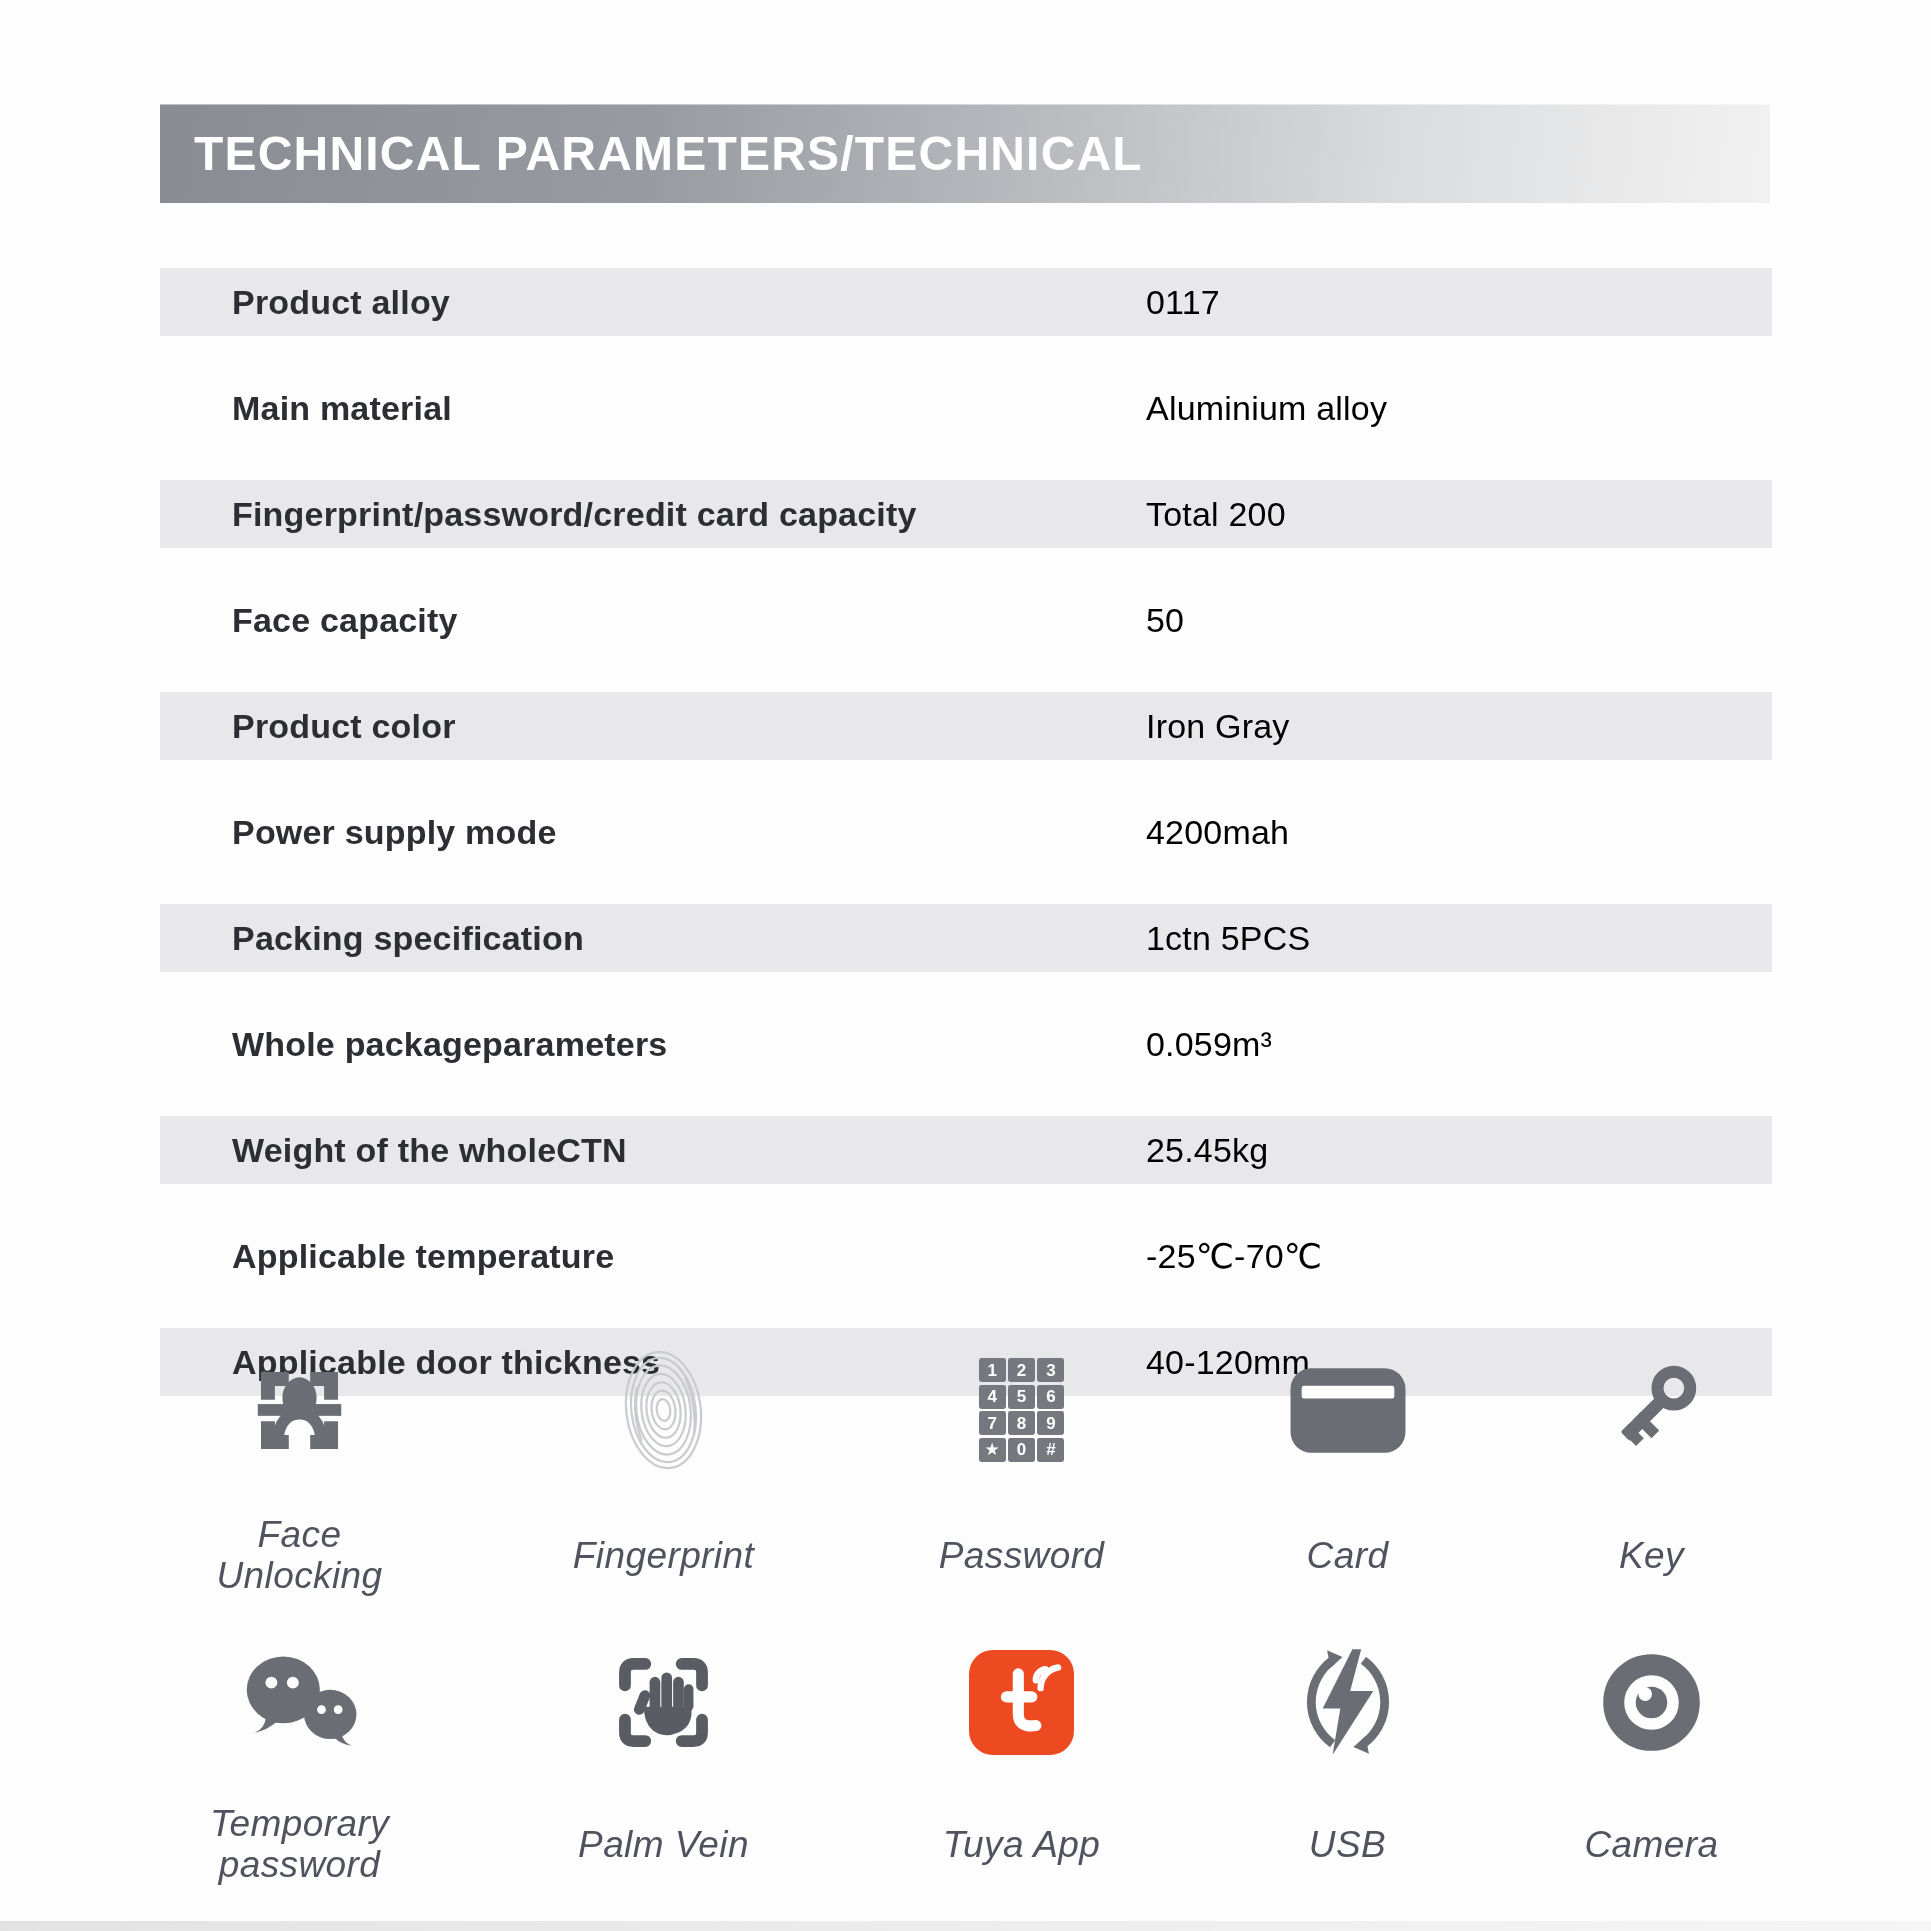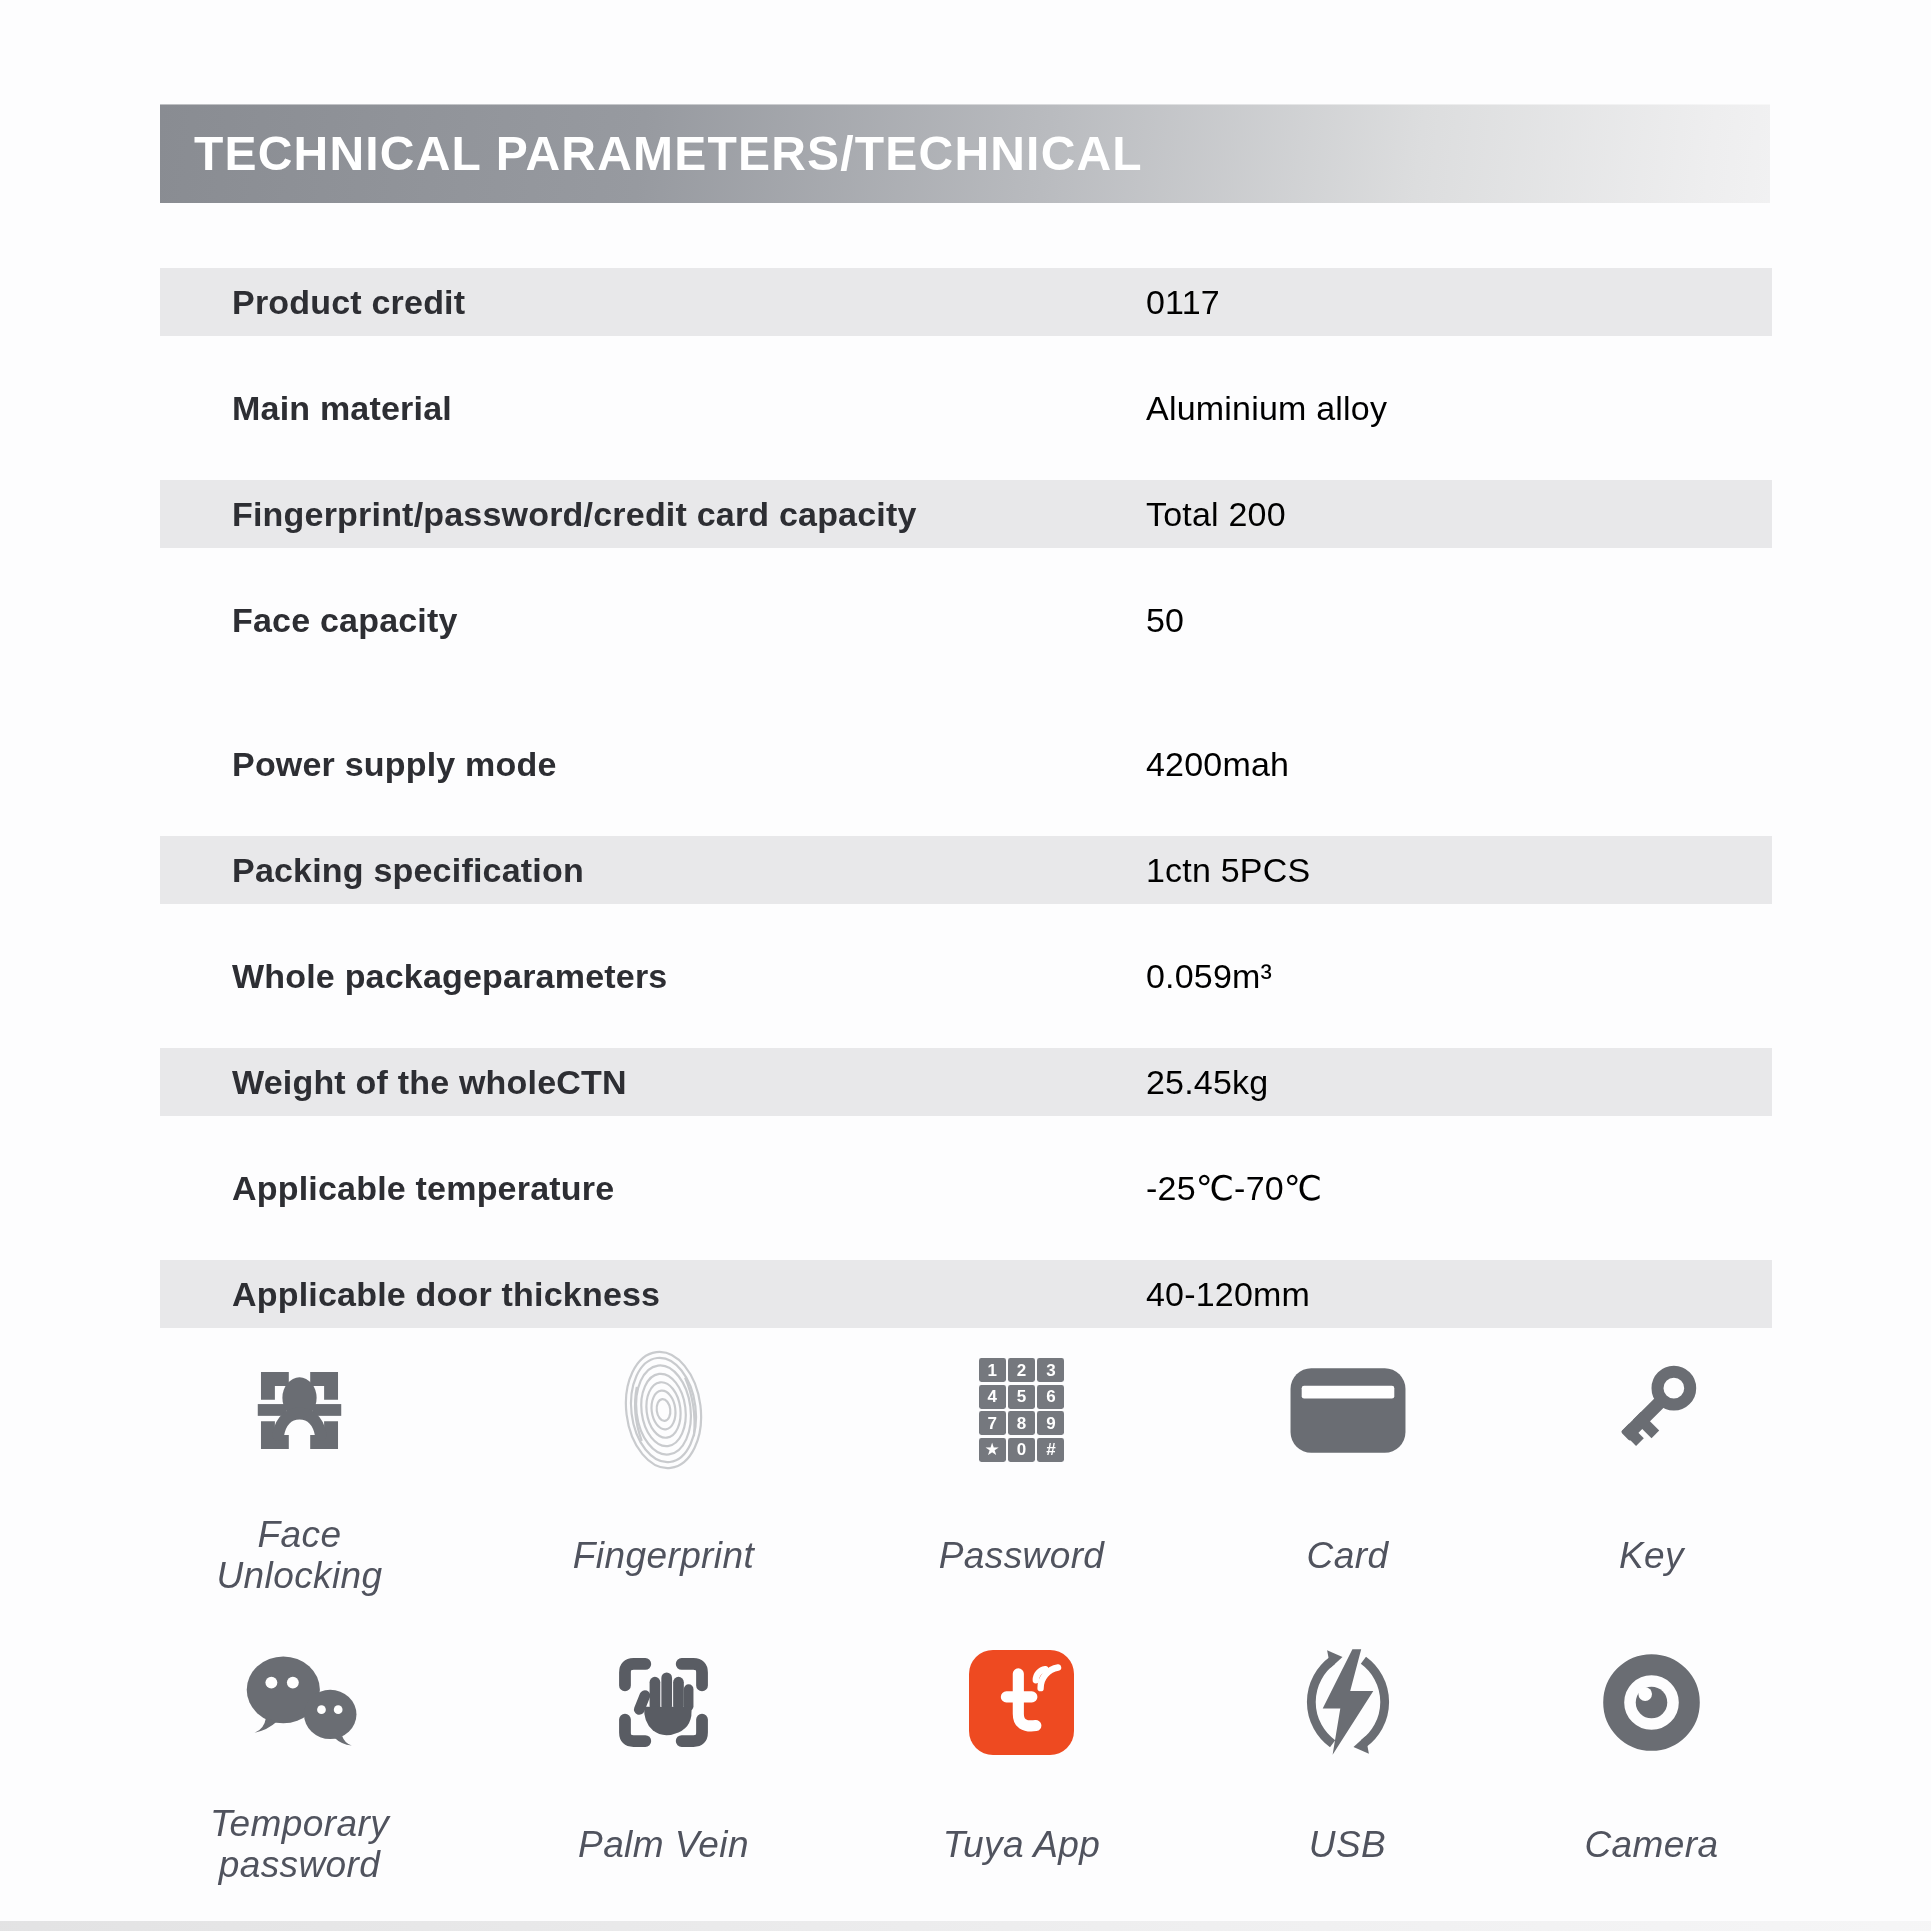--- a/index.html
+++ b/index.html
@@ -70,34 +70,38 @@
 <body>
 
 <div class="page">
 
   <div class="header">
     <span class="header-title">TECHNICAL PARAMETERS/TECHNICAL</span>
   </div>
 
   <div class="table">
     <div class="row r-gray">
-      <span class="lbl">Product credit</span>
+      <span class="lbl">Product alloy</span>
       <span class="val">0117</span>
     </div>
     <div class="row r-white">
       <span class="lbl">Main material</span>
       <span class="val">Aluminium alloy</span>
     </div>
     <div class="row r-gray">
       <span class="lbl">Fingerprint/password/credit card capacity</span>
       <span class="val">Total 200</span>
     </div>
     <div class="row r-white">
       <span class="lbl">Face capacity</span>
       <span class="val">50</span>
+    </div>
+    <div class="row r-gray">
+      <span class="lbl">Product color</span>
+      <span class="val">Iron Gray</span>
     </div>
     <div class="row r-white">
       <span class="lbl">Power supply mode</span>
       <span class="val">4200mah</span>
     </div>
     <div class="row r-gray">
       <span class="lbl">Packing specification</span>
       <span class="val">1ctn 5PCS</span>
     </div>
     <div class="row r-white">

